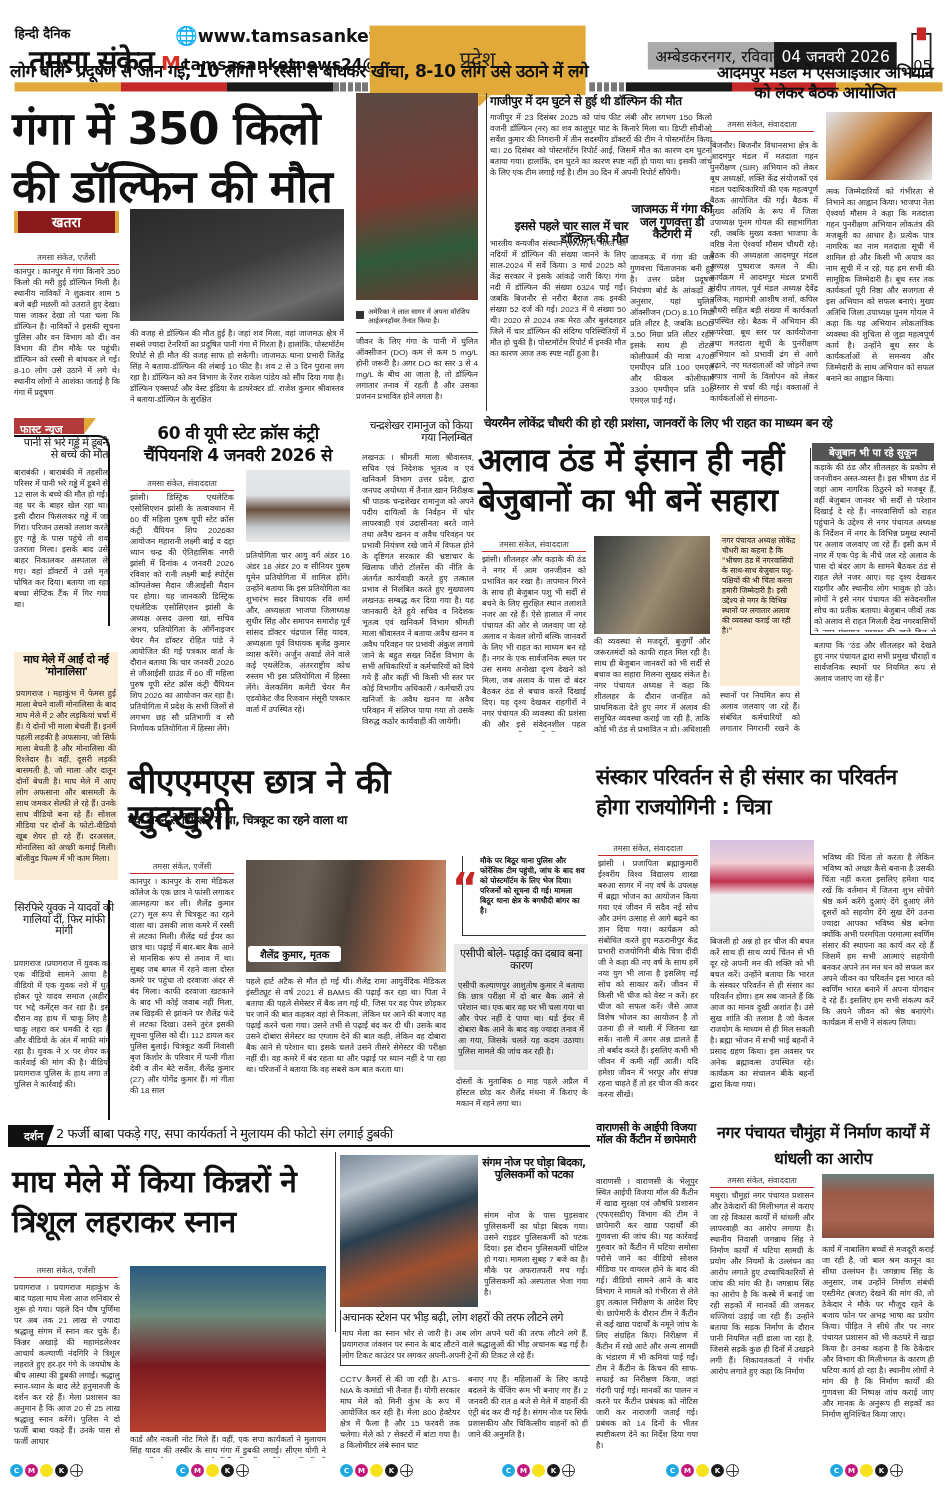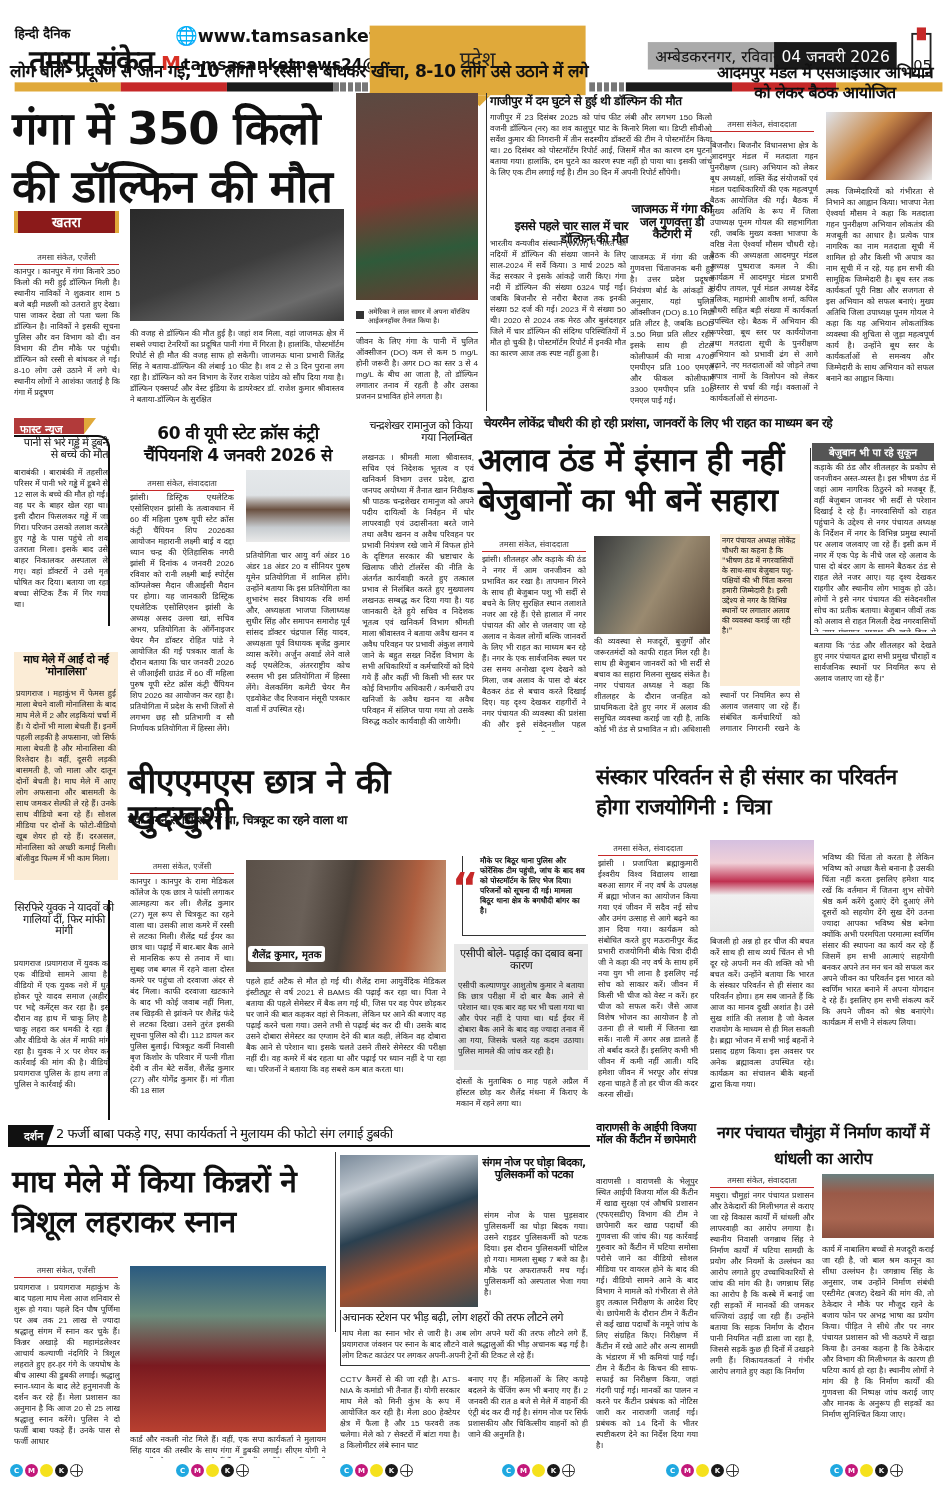--- a/index.html
+++ b/index.html
@@ -120,21 +120,21 @@
 <div class="abs" data-name="bonfire-side-headline" style="left:812px;top:443px;width:122px;background:#555;color:#fff;font-size:10px;font-weight:bold;padding:2px;text-align:center">बेजुबान भी पा रहे सुकून</div>
 <div class="abs body-text" data-name="bonfire-side-body" style="left:814px;top:462px;width:122px;height:170px">कड़ाके की ठंड और शीतलहर के प्रकोप से जनजीवन अस्त-व्यस्त है। इस भीषण ठंड में जहां आम नागरिक ठिठुरने को मजबूर हैं, वहीं बेजुबान जानवर भी सर्दी से परेशान दिखाई दे रहे हैं। नगरवासियों को राहत पहुंचाने के उद्देश्य से नगर पंचायत अध्यक्ष के निर्देशन में नगर के विभिन्न प्रमुख स्थानों पर अलाव जलवाए जा रहे हैं। इसी क्रम में नगर में एक पेड़ के नीचे जल रहे अलाव के पास दो बंदर आग के सामने बैठकर ठंड से राहत लेते नजर आए। यह दृश्य देखकर राहगीर और स्थानीय लोग भावुक हो उठे। लोगों ने इसे नगर पंचायत की संवेदनशील सोच का प्रतीक बताया। बेजुबान जीवों तक को अलाव से राहत मिलती देख नगरवासियों ने नगर पंचायत अध्यक्ष की खुले दिल से सराहना की और कहा कि ऐसी पहल ठंड के इस कठिन समय में अत्यंत सराहनीय है।</div>
 <div class="hline" style="left:810px;top:634px;width:126px"></div>
 <div class="abs body-text" data-name="bonfire-side-below" style="left:814px;top:640px;width:122px;height:92px">बताया कि "ठंड और शीतलहर को देखते हुए नगर पंचायत द्वारा सभी प्रमुख चौराहों व सार्वजनिक स्थानों पर नियमित रूप से अलाव जलाए जा रहे हैं।"</div>
 
 <div class="abs hl" data-name="bams-headline" style="left:128px;top:764px;width:340px;font-size:34px">बीएएमएस छात्र ने की खुदखुशी</div>
 <div class="abs hl" data-name="bams-subhead" style="left:128px;top:814px;width:360px;font-size:12px">बैक लगने से डिप्रेशन में था, चित्रकूट का रहने वाला था</div>
 <div class="abs byline" data-name="bams-byline" style="left:130px;top:860px;width:104px">तमसा संकेत, एजेंसी</div>
 <div class="abs body-text" data-name="bams-body-left" style="left:130px;top:876px;width:104px;height:244px">कानपुर । कानपुर के रामा मेडिकल कॉलेज के एक छात्र ने फांसी लगाकर आत्महत्या कर ली। शैलेंद्र कुमार (27) मूल रूप से चित्रकूट का रहने वाला था। उसकी लाश कमरे में रस्सी से लटका मिली। शैलेंद्र थर्ड ईयर का छात्र था। पढ़ाई में बार-बार बैक आने से मानसिक रूप से तनाव में था। सुबह जब बगल में रहने वाला दोस्त कमरे पर पहुंचा तो दरवाजा अंदर से बंद मिला। काफी दरवाजा खटकाने के बाद भी कोई जवाब नहीं मिला, तब खिड़की से झांकने पर शैलेंद्र फंदे से लटका दिखा। उसने तुरंत इसकी सूचना पुलिस को दी। 112 डायल कर पुलिस बुलाई। चित्रकूट कर्वी निवासी बृज किशोर के परिवार में पत्नी गीता देवी व तीन बेटे सर्वेश, शैलेंद्र कुमार (27) और योगेंद्र कुमार हैं। मां गीता की 18 साल</div>
 <div class="abs photo" data-name="bams-photo" style="left:246px;top:860px;width:200px;height:112px;background:linear-gradient(100deg,#5a5048 0%,#6a6058 30%,#4a4038 50%,#b06040 80%,#c8a080 100%)"></div>
-<div class="abs" data-name="bams-photo-caption" style="left:248px;top:946px;background:#fff;font-size:10px;font-weight:bold;padding:1px 4px;border-radius:3px">शैलेंद्र कुमार, मृतक</div>
+<div class="abs" data-name="bams-photo-caption" style="left:248px;top:946px;background:#fff;font-size:10px;font-weight:bold;padding:1px 12px;border-radius:3px">शैलेंद्र कुमार, मृतक</div>
 <div class="abs body-text" data-name="bams-body-mid" style="left:246px;top:976px;width:200px;height:144px">पहले हार्ट अटैक से मौत हो गई थी। शैलेंद्र रामा आयुर्वेदिक मेडिकल इंस्टीट्यूट से वर्ष 2021 से BAMS की पढ़ाई कर रहा था। पिता ने बताया की पहले सेमेस्टर में बैक लग गई थी, जिस पर वह पेपर छोड़कर घर जाने की बात कहकर वहां से निकला, लेकिन घर आने की बजाए वह पढ़ाई करने चला गया। उसने तभी से पढ़ाई बंद कर दी थी। उसके बाद उसने दोबारा सेमेस्टर का एग्जाम देने की बात कही, लेकिन वह दोबारा बैक आने से परेशान था। इसके चलते उसने तीसरे सेमेस्टर की परीक्षा नहीं दी। वह कमरे में बंद रहता था और पढ़ाई पर ध्यान नहीं दे पा रहा था। परिजनों ने बताया कि वह सबसे कम बात करता था।</div>
 <div class="abs" data-name="bams-quote-box" style="left:462px;top:856px;width:124px;height:80px;border-left:1px solid #333;border-bottom:1px solid #333"></div>
 <div class="abs" data-name="quote-mark-icon" style="left:452px;top:868px;font-size:40px;color:#c62828;font-weight:bold;line-height:1">“</div>
 <div class="abs" data-name="bams-quote" style="left:480px;top:856px;width:106px;font-size:7.5px;line-height:10px;font-weight:bold">मौके पर बिठूर थाना पुलिस और फोरेंसिक टीम पहुंची, जांच के बाद शव को पोस्टमॉर्टम के लिए भेज दिया। परिजनों को सूचना दी गई। मामला बिठूर थाना क्षेत्र के बगधौदी बांगर का है।</div>
 <div class="abs" data-name="bams-acp-box" style="left:454px;top:944px;width:134px;height:126px;background:#e8e8e8"></div>
 <div class="abs hl" data-name="bams-acp-headline" style="left:458px;top:948px;width:126px;font-size:11px;text-align:center;font-weight:normal">एसीपी बोले- पढ़ाई का दबाव बना कारण</div>
 <div class="abs body-text" data-name="bams-acp-body" style="left:458px;top:980px;width:126px;height:88px">एसीपी कल्याणपुर आशुतोष कुमार ने बताया कि छात्र परीक्षा में दो बार बैक आने से परेशान था। एक बार वह घर भी चला गया था और पेपर नहीं दे पाया था। थर्ड ईयर में दोबारा बैक आने के बाद वह ज्यादा तनाव में आ गया, जिसके चलते यह कदम उठाया। पुलिस मामले की जांच कर रही है।</div>
 <div class="abs body-text" data-name="bams-acp-below" style="left:456px;top:1076px;width:132px;height:44px">दोस्तों के मुताबिक 6 माह पहले अप्रैल में हॉस्टल छोड़ कर शैलेंद्र मंधना में किराए के मकान में रहने लगा था।</div>
 
 <div class="abs hl" data-name="rajyogini-headline" style="left:596px;top:762px;width:340px;font-size:21px;line-height:30px">संस्कार परिवर्तन से ही संसार का परिवर्तन होगा राजयोगिनी : चित्रा</div>

